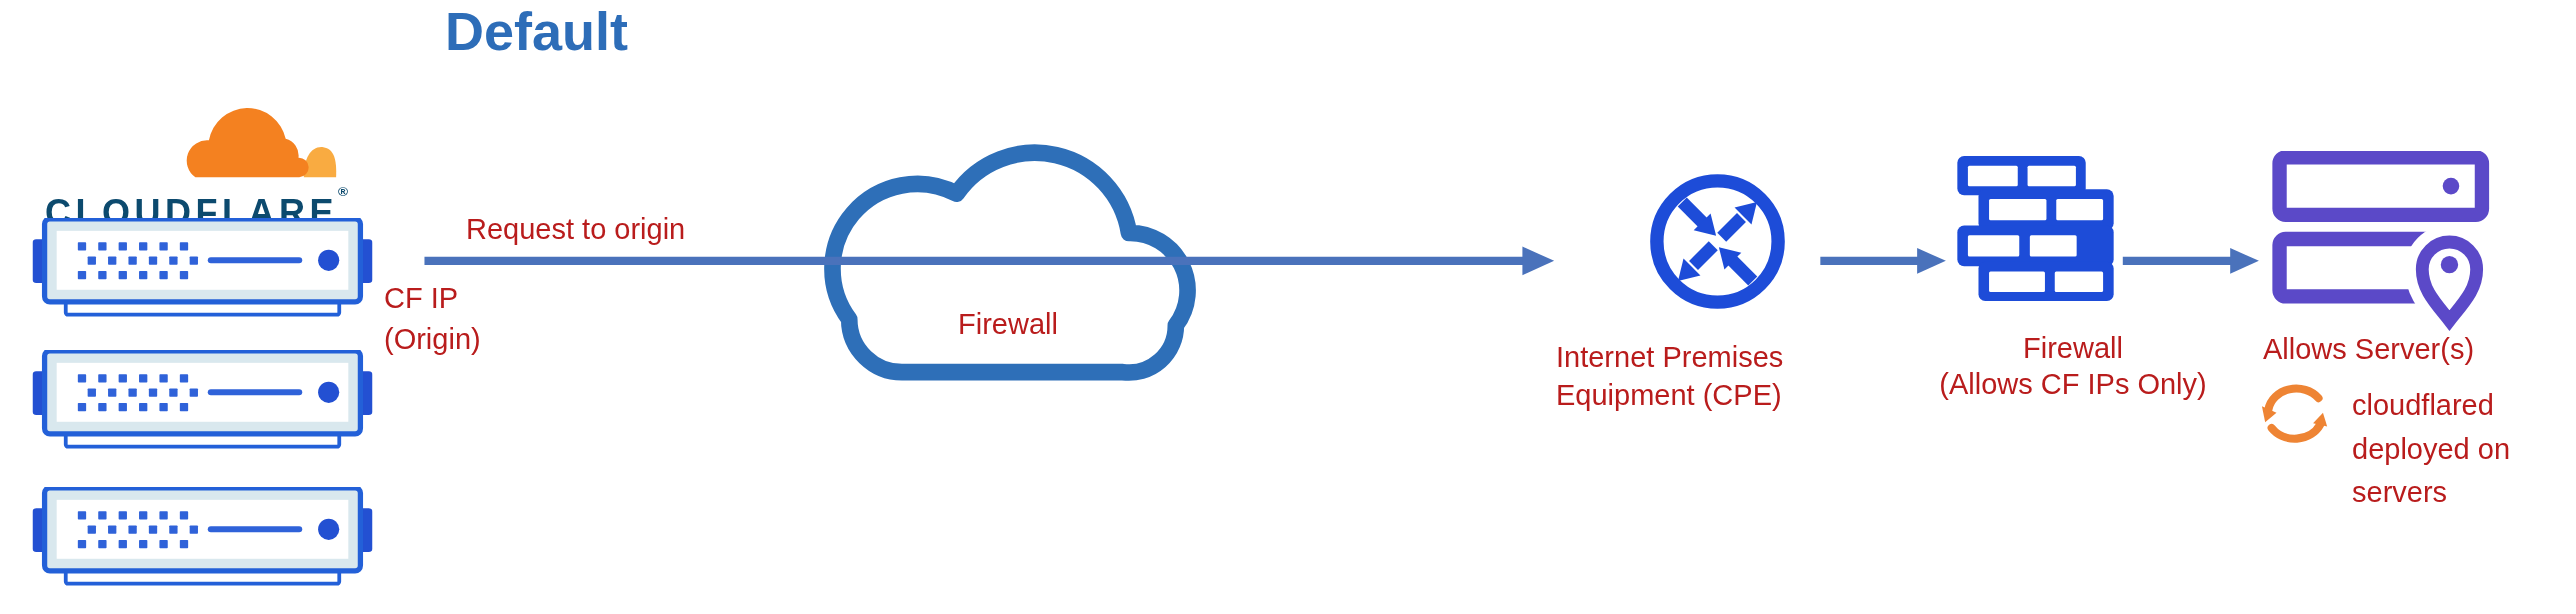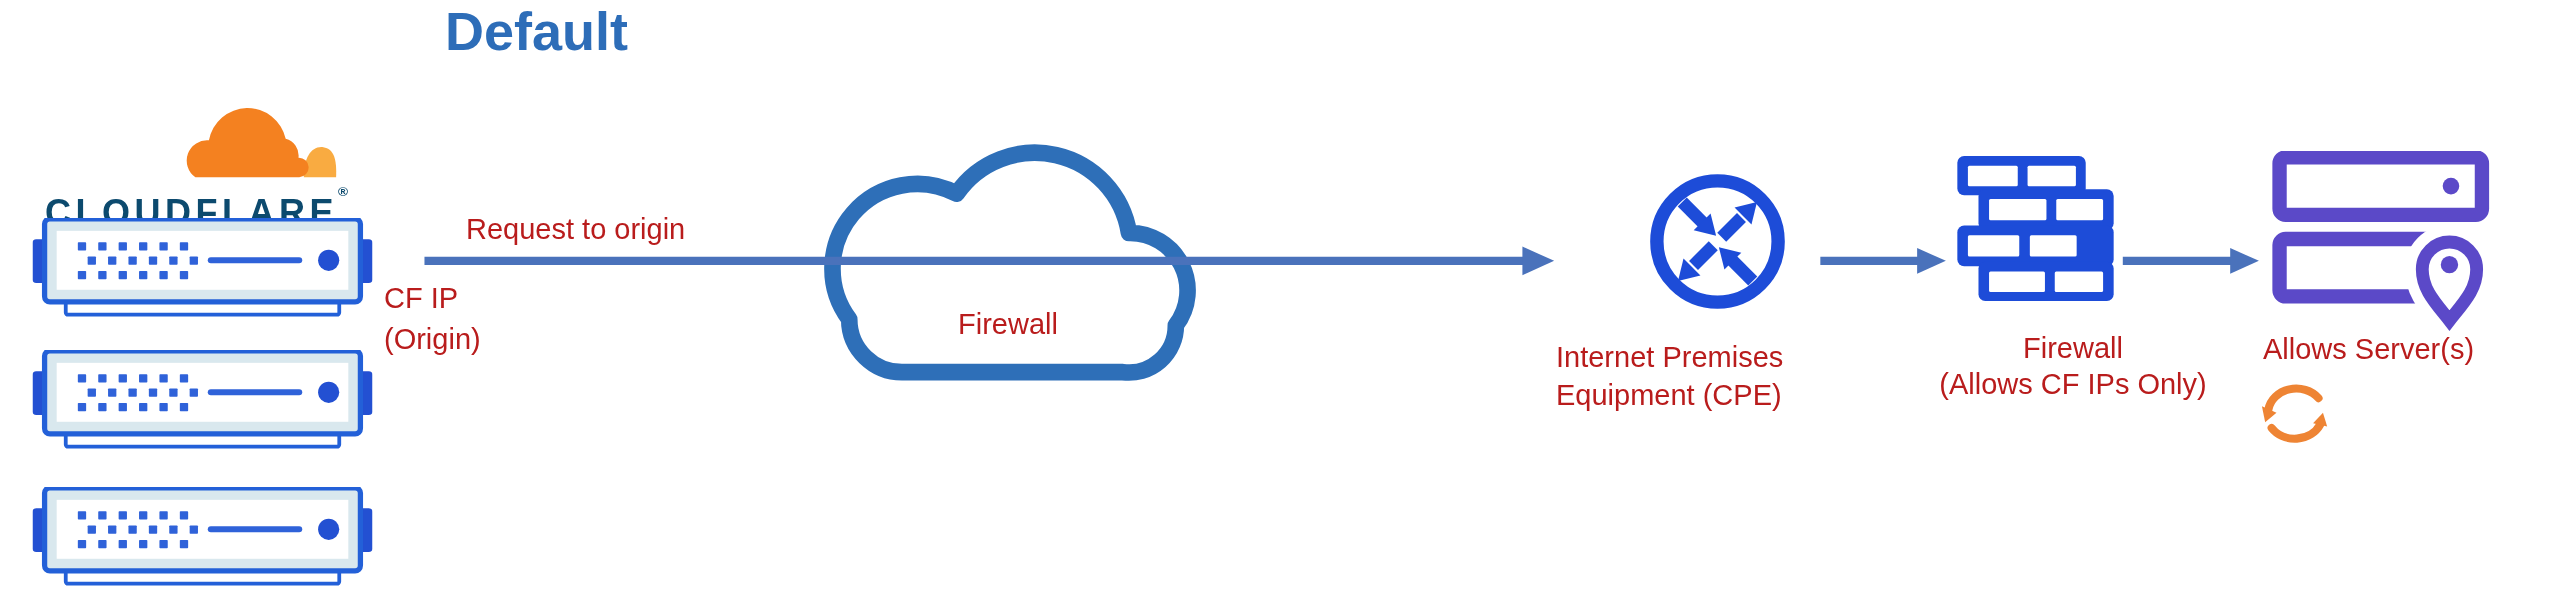--- a/index.html
+++ b/index.html
@@ -163,15 +163,18 @@
 
   <div id="request-label" class="abs label">Request to origin</div>
   <div id="cfip-label" class="abs label">CF IP
 (Origin)</div>
   <div id="internet-label" class="abs label centered">Firewall</div>
   <div id="cpe-label" class="abs label">Internet Premises
 Equipment (CPE)</div>
   <div id="firewall-label" class="abs label centered">Firewall
 (Allows CF IPs Only)</div>
   <div id="origin-label" class="abs label">Allows Server(s)</div>
+  <div id="cloudflared-note" class="abs label">cloudflared
+deployed on
+servers</div>
 
 </div>
 
 
 </body></html>

